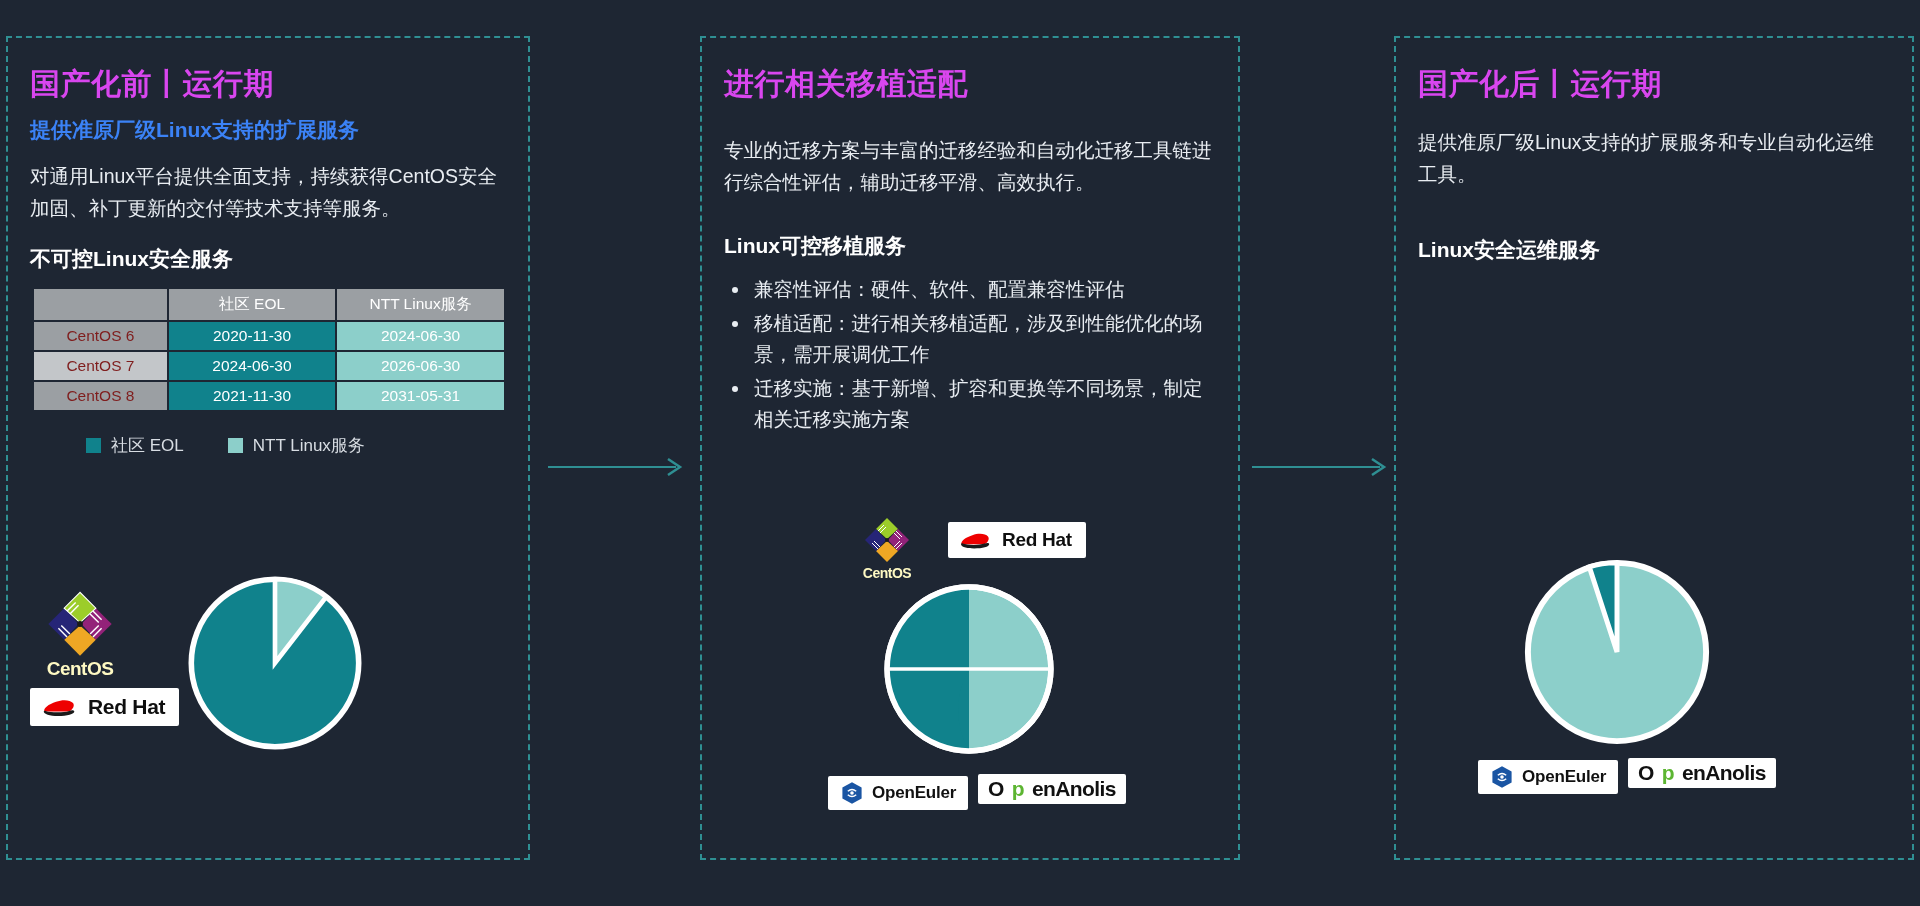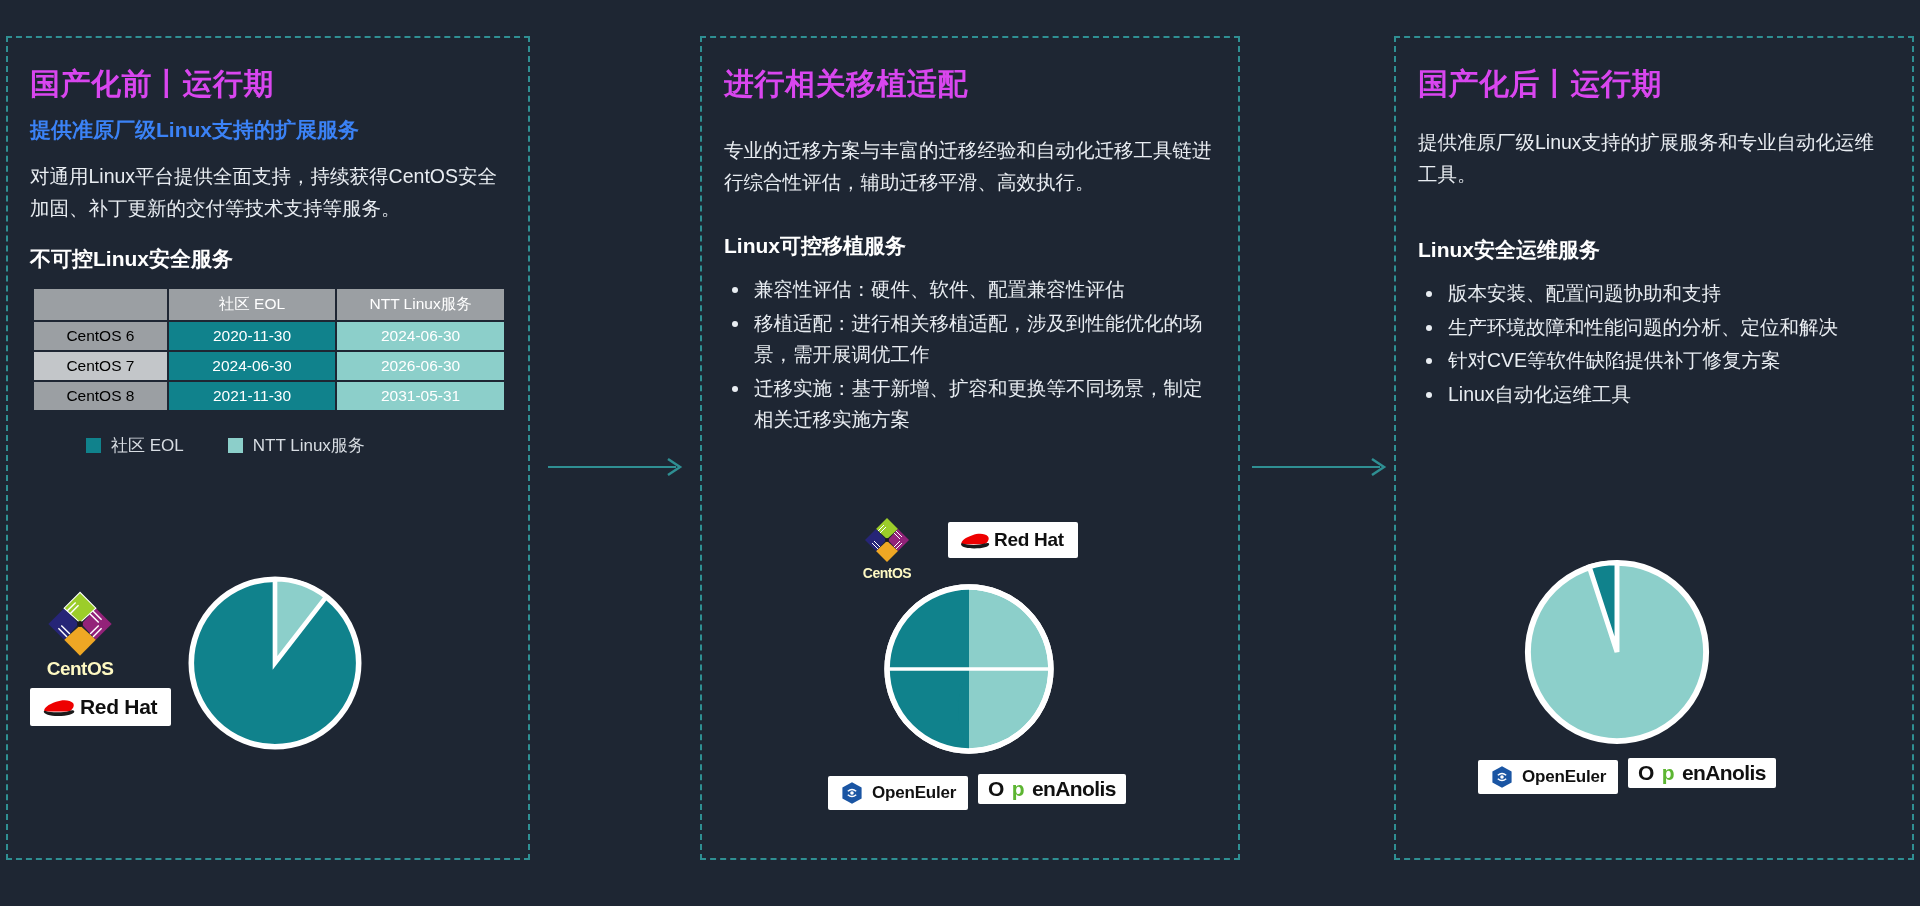--- a/index.html
+++ b/index.html
@@ -82,21 +82,21 @@
   }
   .eol-table td {
     font-size: 15.5px;
     color: #ffffff;
     text-align: center;
     padding: 5px 4px;
     white-space: nowrap;
   }
   .eol-table td.hdr-blank { background: #9b9fa3; width: 134px; }
   .eol-table td.hdr       { background: #9b9fa3; width: 168px; }
-  .eol-table td.rowname   { background: #9b9fa3; color:#000000;text-align:center; }
+  .eol-table td.rowname   { background: #9b9fa3; color:#7f1d1d;text-align:center; }
   .eol-table tr.alt td.rowname { background: #c3c6c9; margin-left: 10px; }
   .eol-table td.eol       { background: #10828c; }
   .eol-table td.ntt       { background: #8ccfca; }
 
   .legend {
     display: flex;
     gap: 44px;
     margin: 22px 0 0 56px;
     align-items: center;
   }
@@ -104,20 +104,21 @@
   .legend .swatch { width: 15px; height: 15px; display:inline-block; }
   .legend .sw-eol { background: #10828c; }
   .legend .sw-ntt { background: #8ccfca; }
   .legend .lbl { font-size: 17px; color: #d8dde3; }
 
   
   .logo-redhat {
     background: #ffffff;
     display: inline-flex;
     align-items: center;
+    gap: 8px;
     padding: 6px 14px 6px 10px;
     border-radius: 2px;
   }
   .rh-text { font-size: 21px; font-weight: bold; color: #0f0f0f; letter-spacing: -.3px; }
   .rh-text.small { font-size: 19px; }
 
   .logo-centos { text-align: center; width: 84px; }
   .centos-word { font-size: 19px; font-weight: bold; color: #fef9c3; letter-spacing: -.5px;
                  background: transparent; margin-top: -6px; }
   .centos-word.tiny { font-size: 14px; margin-top: -4px; }
@@ -286,26 +287,20 @@
   <div class="abs logo-chip" style="left:978px; top:774px; padding:3px 10px;">
     <span class="oa-text">O</span>
       <span class="oa-text oa-green">p</span>
       <span class="oa-text">enAnolis</span>
   </div>
 
   <section class="panel" id="panel-3">
     <div class="p-title" style="margin-bottom:22px;">国产化后丨运行期</div>
     <div class="p-body" style="margin-bottom:46px;">提供准原厂级Linux支持的扩展服务和专业自动化运维工具。</div>
     <div class="p-section">Linux安全运维服务</div>
-    <ul class="p-list">
-      <li>版本安装、配置问题协助和支持</li>
-      <li>生产环境故障和性能问题的分析、定位和解决</li>
-      <li>针对CVE等软件缺陷提供补丁修复方案</li>
-      <li>Linux自动化运维工具</li>
-    </ul>
   </section>
 
   <svg class="abs" style="left:1518px; top:553px;" width="198" height="198" viewBox="0 0 200 200">
     <circle cx="100" cy="100" r="90" fill="#8ccfca" stroke="#ffffff" stroke-width="6"></circle>
     <path d="M100,100 L72,14 A90,90 0 0,1 100,10 Z" fill="#10828c" stroke="#ffffff" stroke-width="5"></path>
   </svg>
 
   <div class="abs logo-chip" style="left:1478px; top:760px;">
     <svg width="24" height="24" viewBox="0 0 40 40">
       <polygon points="20,2 36,11 36,29 20,38 4,29 4,11" fill="#1a55a3"></polygon>

